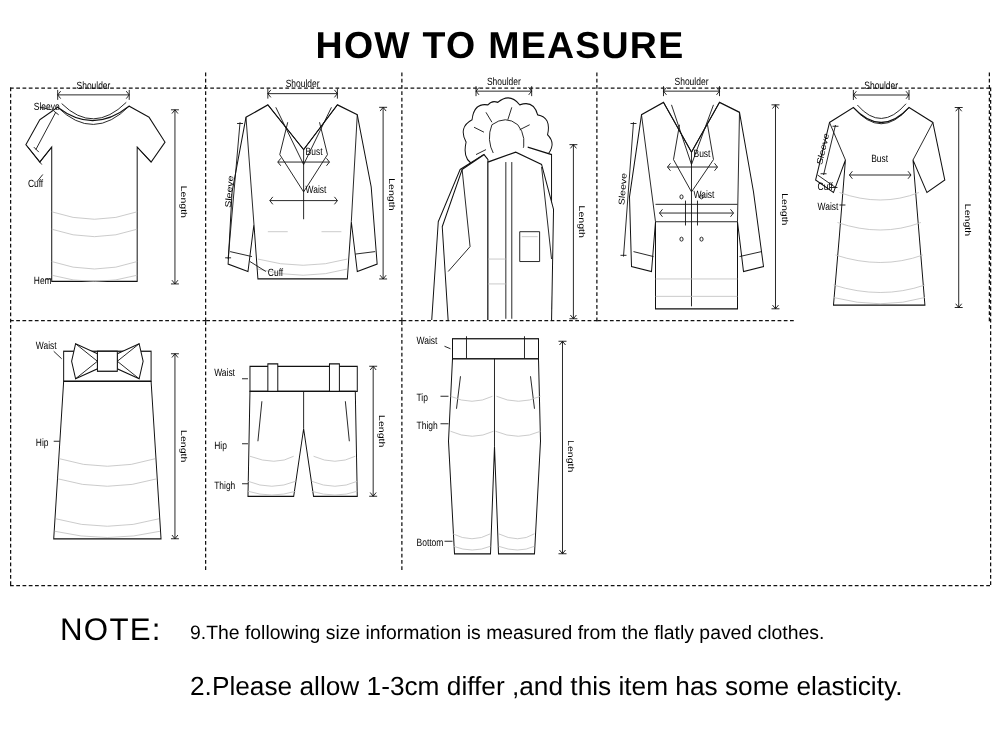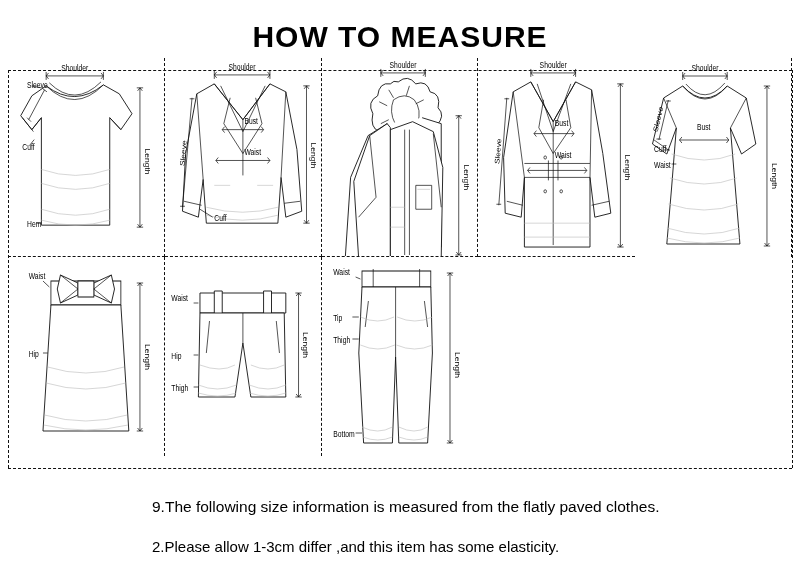--- a/index.html
+++ b/index.html
@@ -93,21 +93,21 @@
   .note-line1 {
     position: absolute;
     left: 152px;
     top: 20px;
     font-size: 15.5px;
   }
   .note-line2 {
     position: absolute;
     left: 152px;
     top: 60px;
-    font-size: 15px;
+    font-size: 21px;
   }
   text {
     font-family: "Liberation Sans", sans-serif;
     fill: #000;
   }
   .lbl { font-size: 8.5px; }
   .garment {
     fill: #ffffff;
     stroke: #111;
     stroke-width: 1;
@@ -452,17 +452,18 @@
         <line class="meas" x1="160" y1="16" x2="160" y2="186"></line>
         <path class="meas" d="M156 16 L164 16 M156 186 L164 186"></path>
         <path class="meas" d="M157 19 L160 16 L163 19 M157 183 L160 186 L163 183"></path>
         <text class="lbl" x="166" y="108" text-anchor="middle" transform="rotate(90 166 108)">Length</text>
       </svg>
     </div>
 
   </div>
 
   <div class="note">
+    <div class="note-label">NOTE:</div>
     <div class="note-line1">9.The following size information is measured from the flatly paved clothes.</div>
     <div class="note-line2">2.Please allow 1-3cm differ ,and this item has some elasticity.</div>
   </div>
 
 </div>
 
 </body></html>

